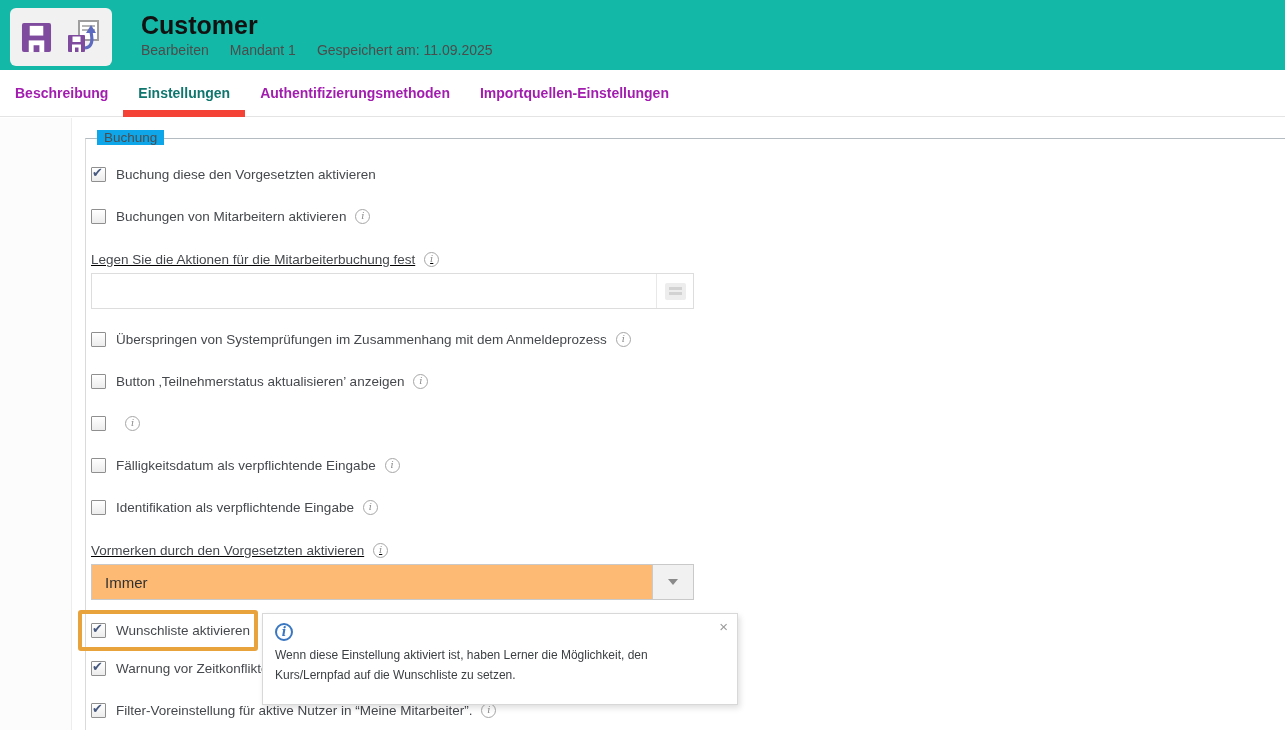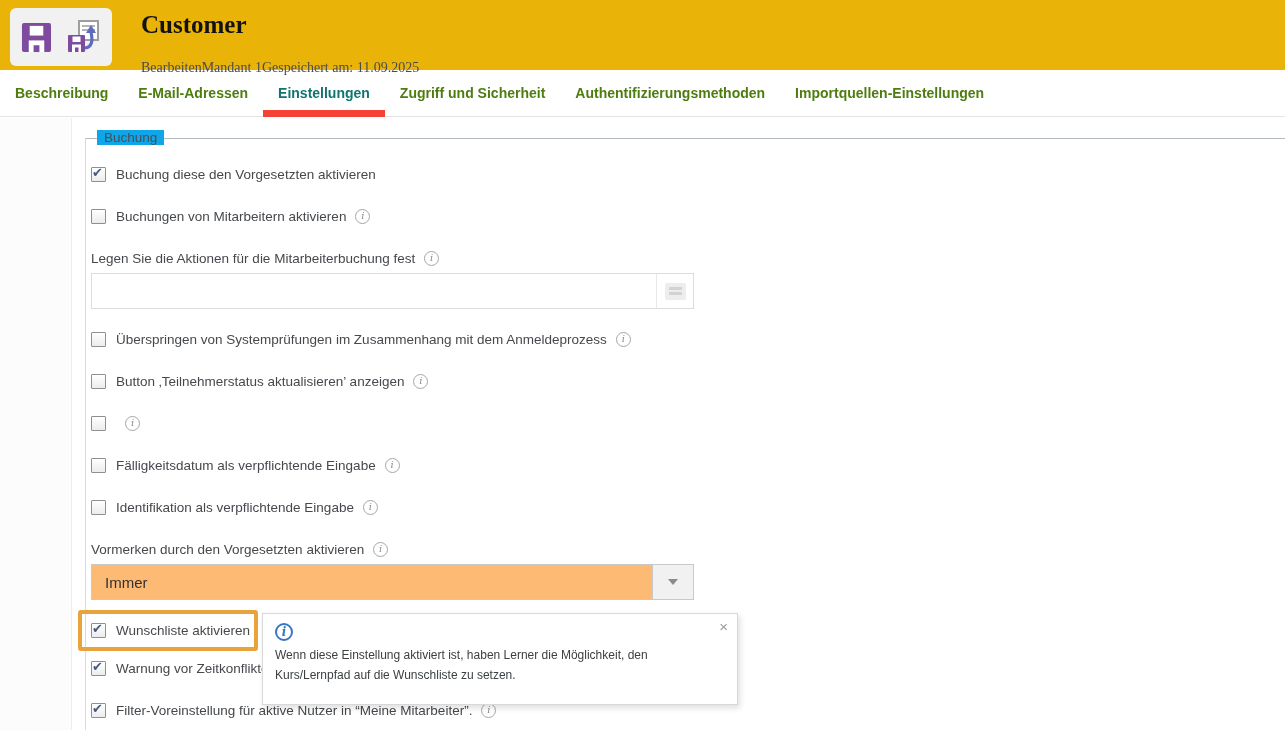--- a/index.html
+++ b/index.html
@@ -3,36 +3,36 @@
 <meta charset="utf-8">
 <style>
   * { box-sizing: border-box; }
   html,body { margin:0; padding:0; }
   body {
     width:1285px; height:730px; position:relative; overflow:hidden;
     background:#ffffff; font-family:"Liberation Sans", sans-serif;
   }
 
   
-  .topbar { position:relative; height:70px; background:#eab308;font-family:Liberation Serif, serif; }
+  .topbar { position:relative; height:70px; background:#14b8a6; }
   .toolbar {
     position:absolute; left:10px; top:8px; width:102px; height:58px;
     background:#f1f1f1; border-radius:6px;
     display:flex; align-items:center; justify-content:center; gap:13px;
   }
   .toolbar svg { display:block; cursor:pointer; }
   .title-block { position:absolute; left:141px; top:11px; }
   .page-title { font-size:25px; font-weight:bold; color:#121212; line-height:28px; }
-  .subrow { margin-top:21px; display:flex; font-size:14px; color:#4c4c4c; }
+  .subrow { margin-top:3px; display:flex; gap:21px; font-size:14px; color:#4c4c4c; }
 
   
   .tabs { display:flex; height:47px; border-bottom:1px solid #e4e4e4; padding-left:0; }
   .tab {
     padding:0 15px; display:flex; align-items:center; position:relative;
-    font-size:14px; font-weight:bold; color:#4d7c0f; cursor:pointer; white-space:nowrap;
+    font-size:14px; font-weight:bold; color:#a21caf; cursor:pointer; white-space:nowrap;
   }
   .tab.active { color:#0f766e; }
   .tab.active::after {
     content:""; position:absolute; left:0; right:0; bottom:-1px; height:7px; background:#f44336;
   }
 
   
   .leftrail {
     position:absolute; left:0; top:118px; width:72px; bottom:0;
     background:#fcfcfc; border-right:1px solid #ededed;
@@ -56,21 +56,21 @@
   }
   .cb .mark { display:none; position:absolute; left:0; top:-3px; font-size:13px; color:#47597f; }
   .cb.checked .mark { display:block; }
   .lbl { font-size:13.5px; color:#45484c; white-space:nowrap; }
   .info {
     width:15px; height:15px; flex:none; margin-left:9px; text-align:center;
     border:1px solid #a6a6a6; border-radius:50%; color:#8d8d8d;
     font-family:"DejaVu Serif", serif; font-style:italic;
     font-size:10px; line-height:12px; cursor:pointer;
   }
-  .field-label { display:flex; align-items:center; height:17px; margin-bottom:6px; }
+  .field-label { display:flex; align-items:flex-end; height:17px; margin-bottom:6px;text-decoration:underline; }
 
   
   .textbox {
     width:603px; height:36px; border:1px solid #dddddd; background:#fff;
     display:flex; margin-bottom:22px;
   }
   .textbox input {
     flex:1; border:none; outline:none; font:inherit; font-size:14px; padding:0 12px;
     background:transparent; color:#333;
   }
@@ -143,23 +143,21 @@
     <div class="subrow">
       <span>Bearbeiten</span>
       <span>Mandant 1</span>
       <span>Gespeichert am: 11.09.2025</span>
     </div>
   </div>
 </div>
 
 <div class="tabs">
   <div class="tab">Beschreibung</div>
-  <div class="tab">E-Mail-Adressen</div>
   <div class="tab active">Einstellungen</div>
-  <div class="tab">Zugriff und Sicherheit</div>
   <div class="tab">Authentifizierungsmethoden</div>
   <div class="tab">Importquellen-Einstellungen</div>
 </div>
 
 <div class="leftrail"></div>
 
 <div class="groupbox">
   <div class="legend">Buchung</div>
 
   

